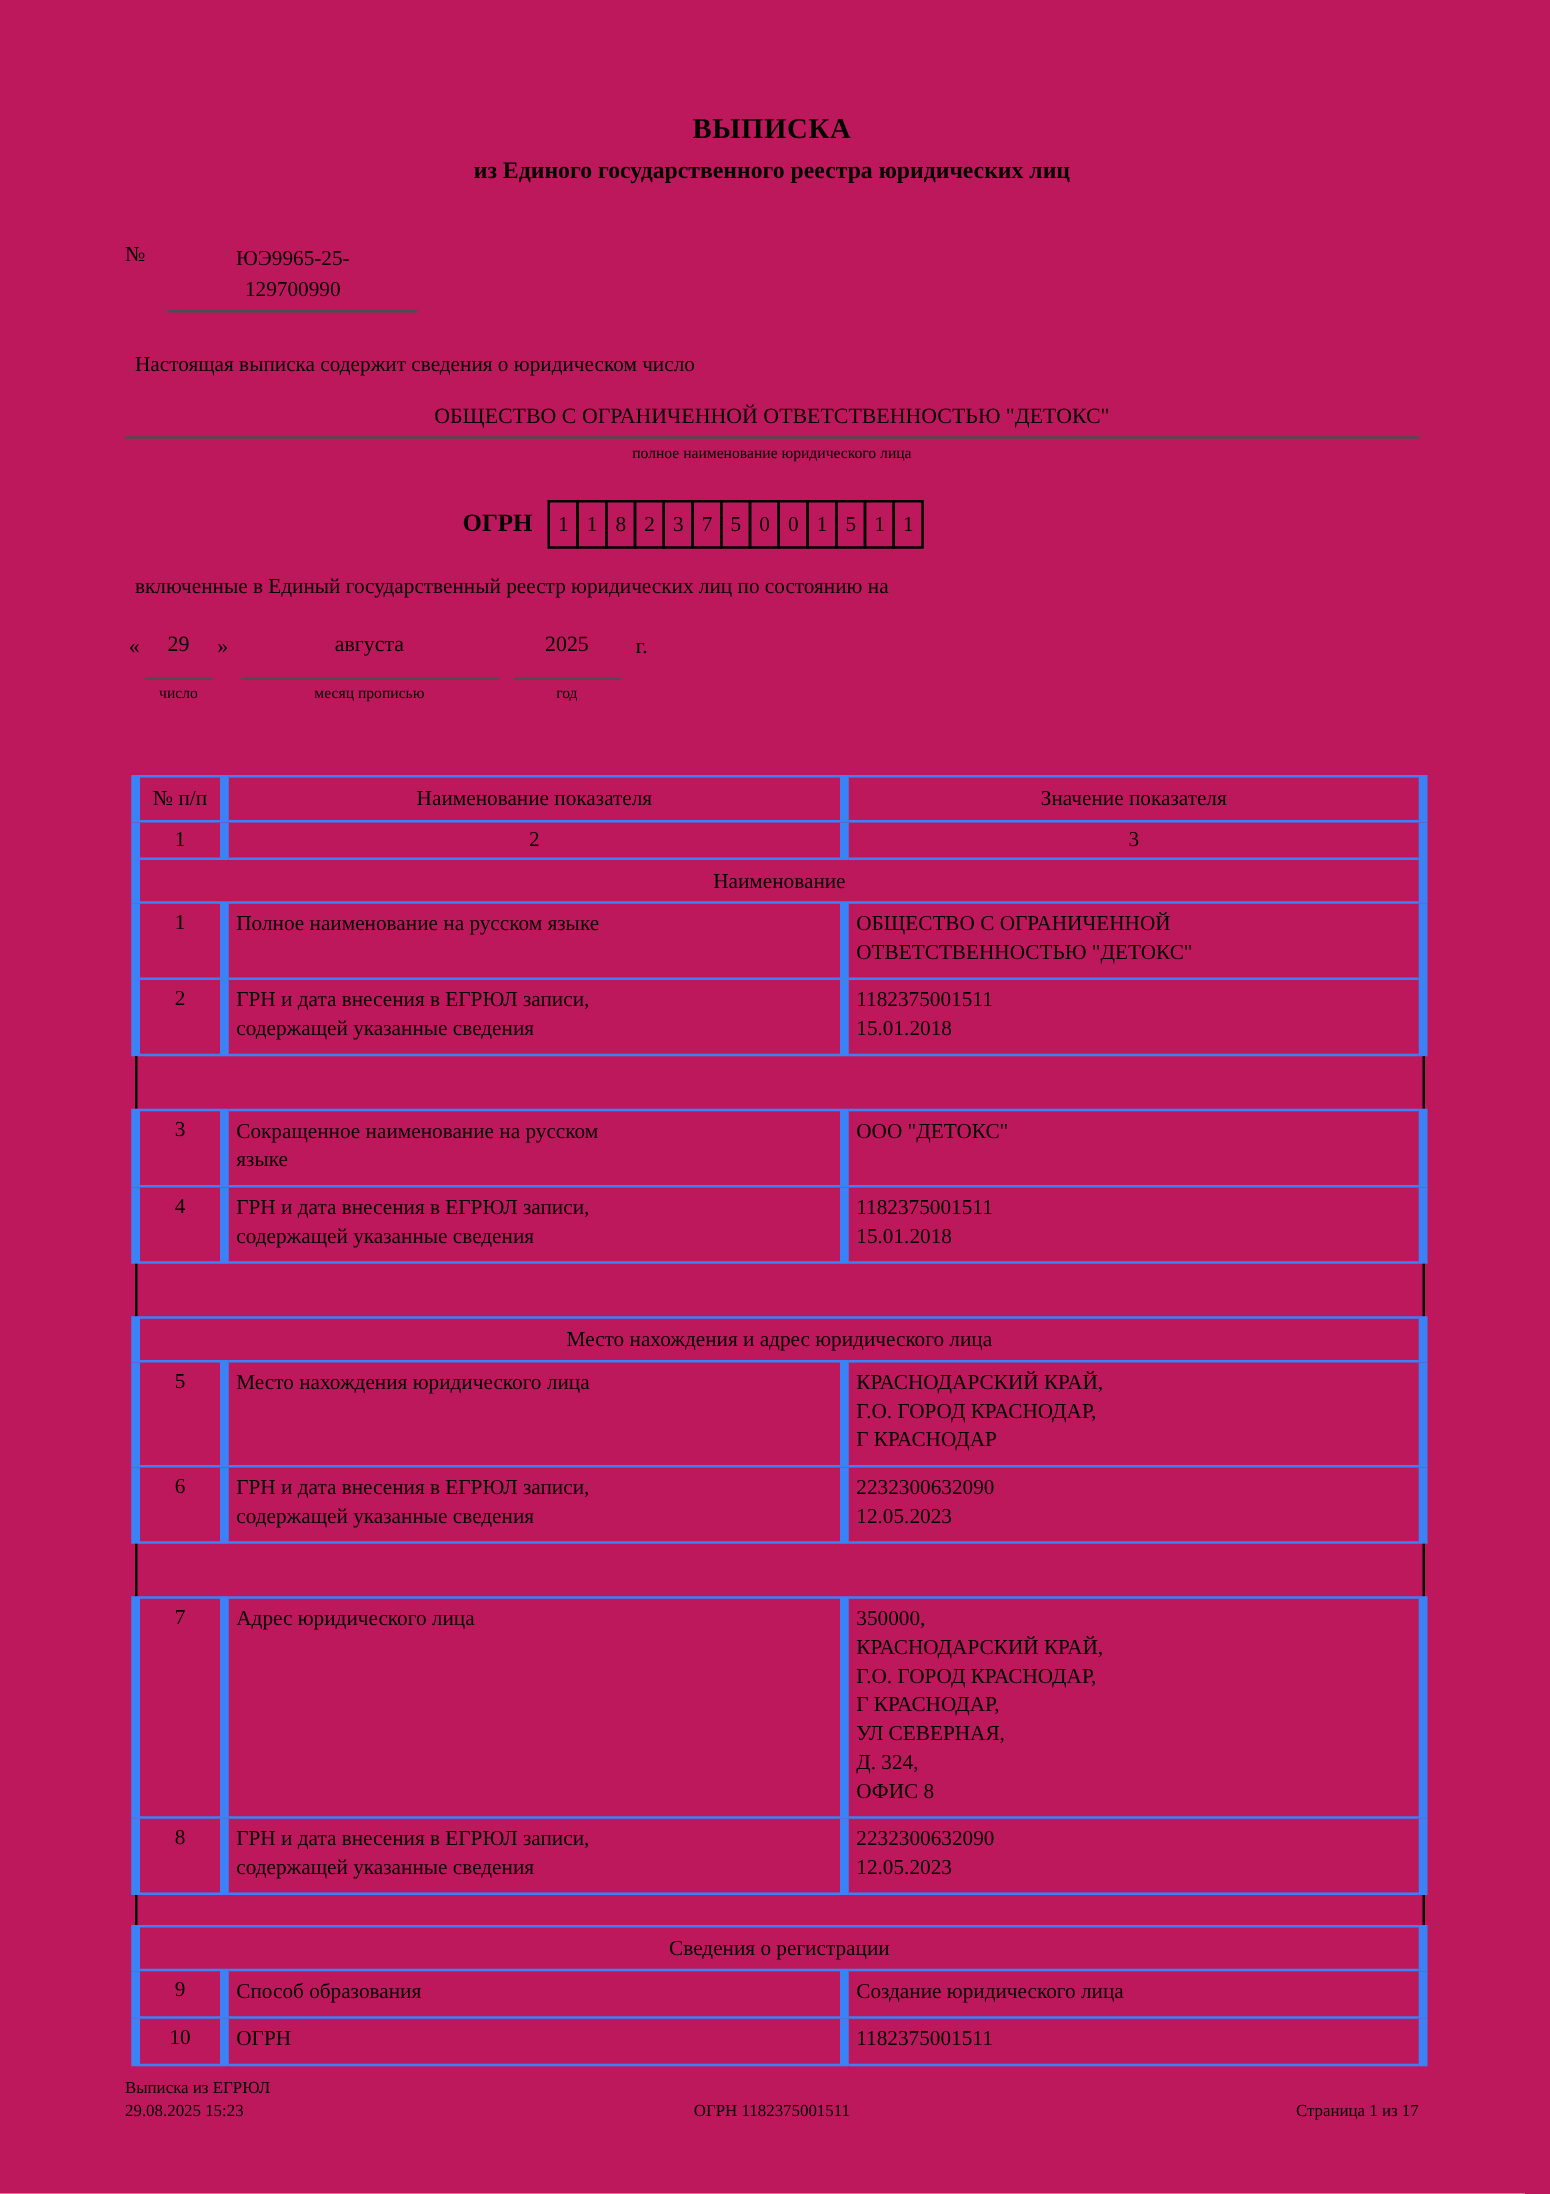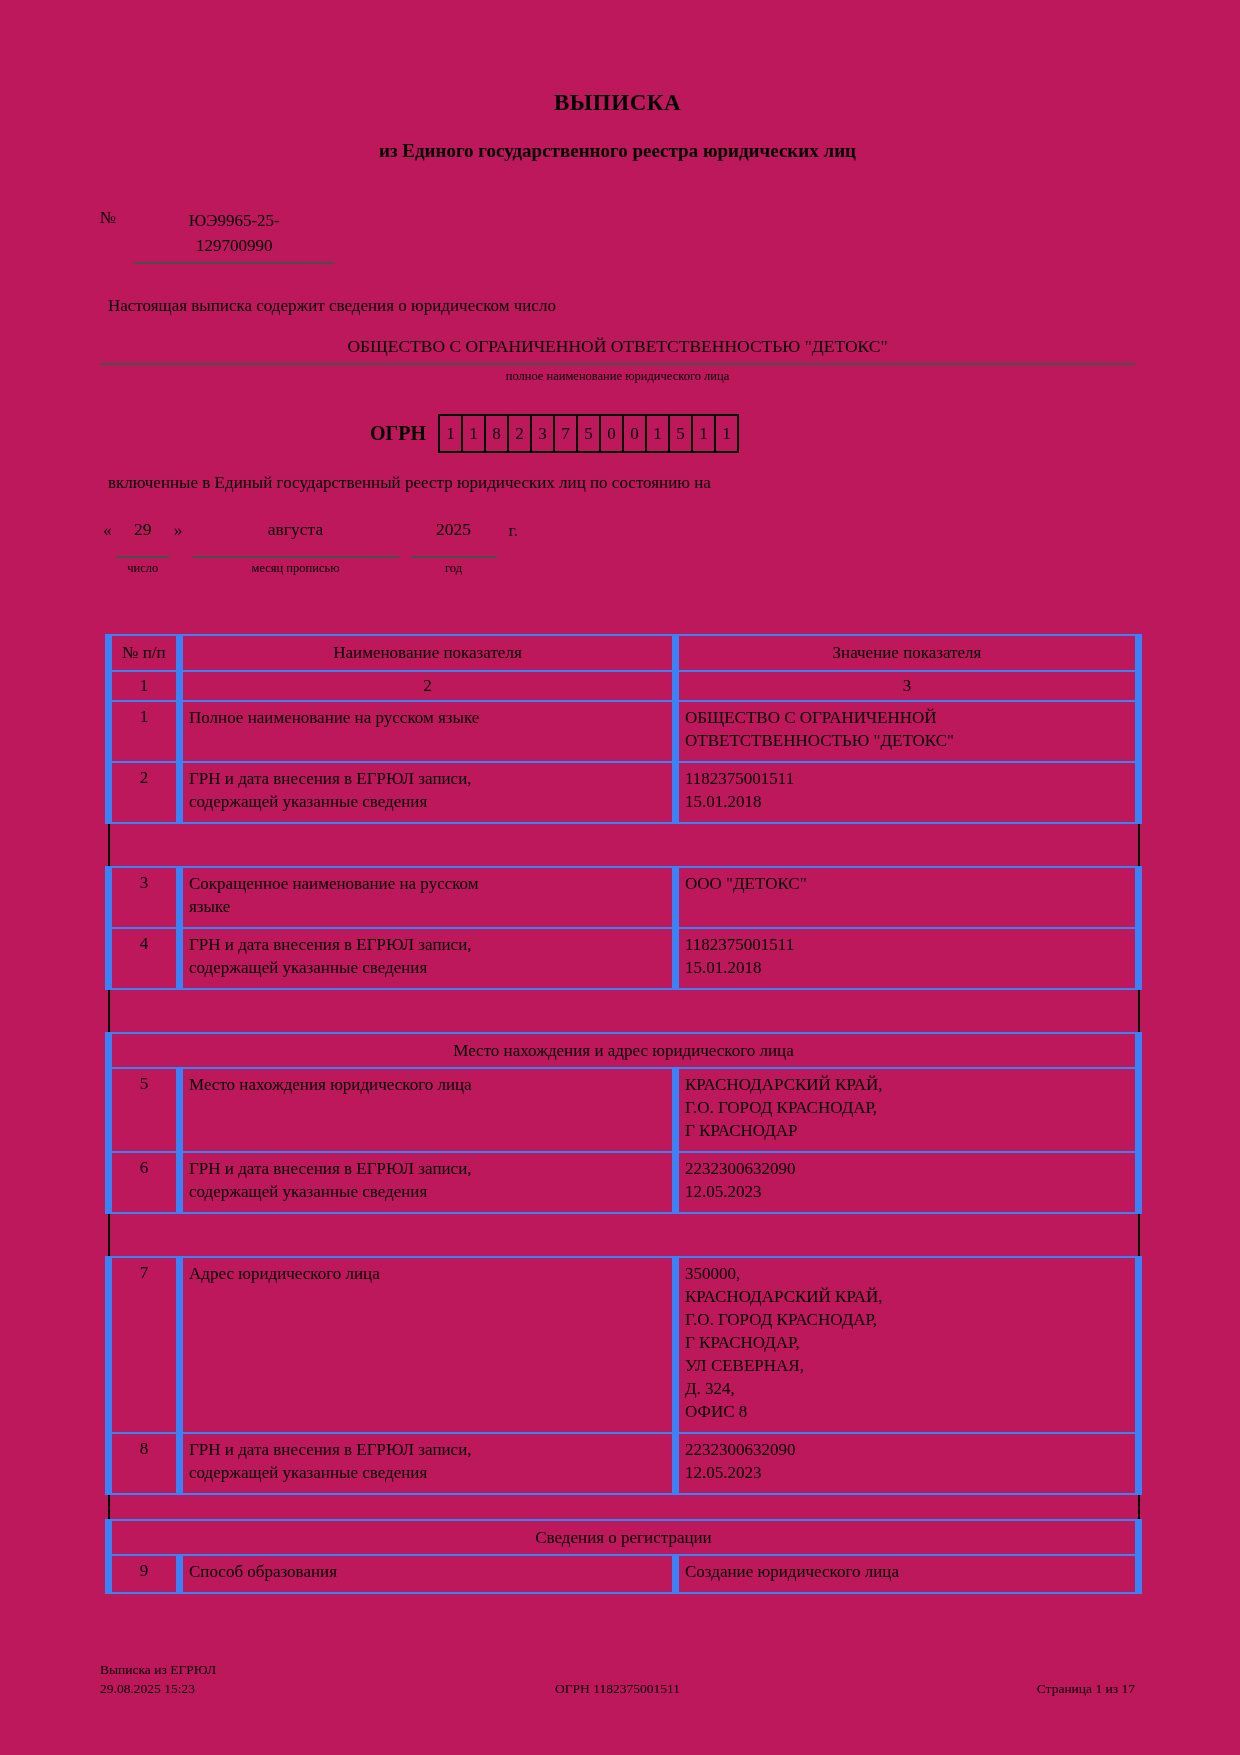--- a/index.html
+++ b/index.html
@@ -15,21 +15,21 @@
   }
   .content { padding: 0 105px 0 100px; }
 
   .doc-title {
     margin: 0; padding-top: 90px;
     text-align: center;
     font-size: 23px; font-weight: bold;
     letter-spacing: .5px;
   }
   .doc-subtitle {
-    margin: 24px 0 0 0;
+    margin: 10px 0 0 0;
     text-align: center;
     font-size: 19px; font-weight: bold;
   }
 
   .meta-row {
     margin-top: 44px;
     display: flex;
     justify-content: space-between;
     align-items: flex-start;
   }
@@ -215,20 +215,23 @@
           <th class="col-h">Наименование показателя</th>
           <th class="col-h">Значение показателя</th>
         </tr>
         <tr>
           <td class="col-n">1</td>
           <td class="col-n">2</td>
           <td class="col-n">3</td>
         </tr>
 
         <tr>
+          <td class="section-cell" colspan="3">Наименование</td>
+        </tr>
+        <tr>
           <td class="c-num">1</td>
           <td class="c-name">Полное наименование на русском языке</td>
           <td class="c-value">ОБЩЕСТВО С ОГРАНИЧЕННОЙ
 ОТВЕТСТВЕННОСТЬЮ "ДЕТОКС"</td>
         </tr>
         <tr>
           <td class="c-num">2</td>
           <td class="c-name">ГРН и дата внесения в ЕГРЮЛ записи,
 содержащей указанные сведения</td>
           <td class="c-value">1182375001511
@@ -295,20 +298,25 @@
           <td colspan="3"></td>
         </tr>
         <tr>
           <td class="section-cell" colspan="3">Сведения о регистрации</td>
         </tr>
         <tr>
           <td class="c-num">9</td>
           <td class="c-name">Способ образования</td>
           <td class="c-value">Создание юридического лица</td>
         </tr>
+        <tr>
+          <td class="c-num">10</td>
+          <td class="c-name">ОГРН</td>
+          <td class="c-value">1182375001511</td>
+        </tr>
       </tbody>
     </table>
   </div>
 
   <div class="footer">
     <div class="f-center">ОГРН 1182375001511</div>
     <div class="f-left">Выписка из ЕГРЮЛ
 29.08.2025 15:23</div>
     <div class="f-right">Страница 1 из 17</div>
   </div>

